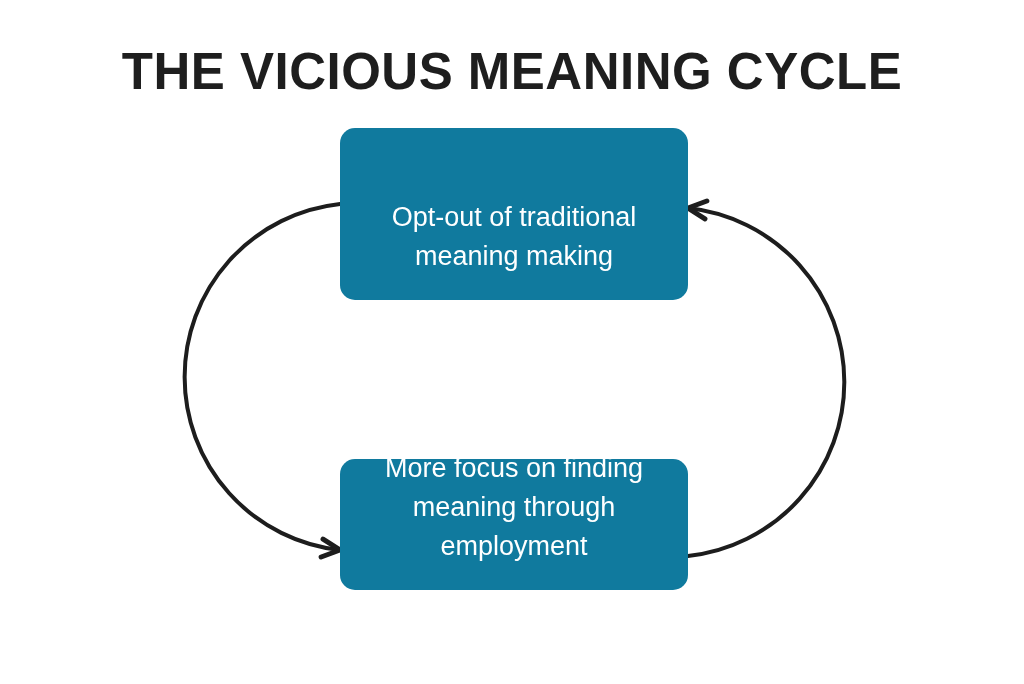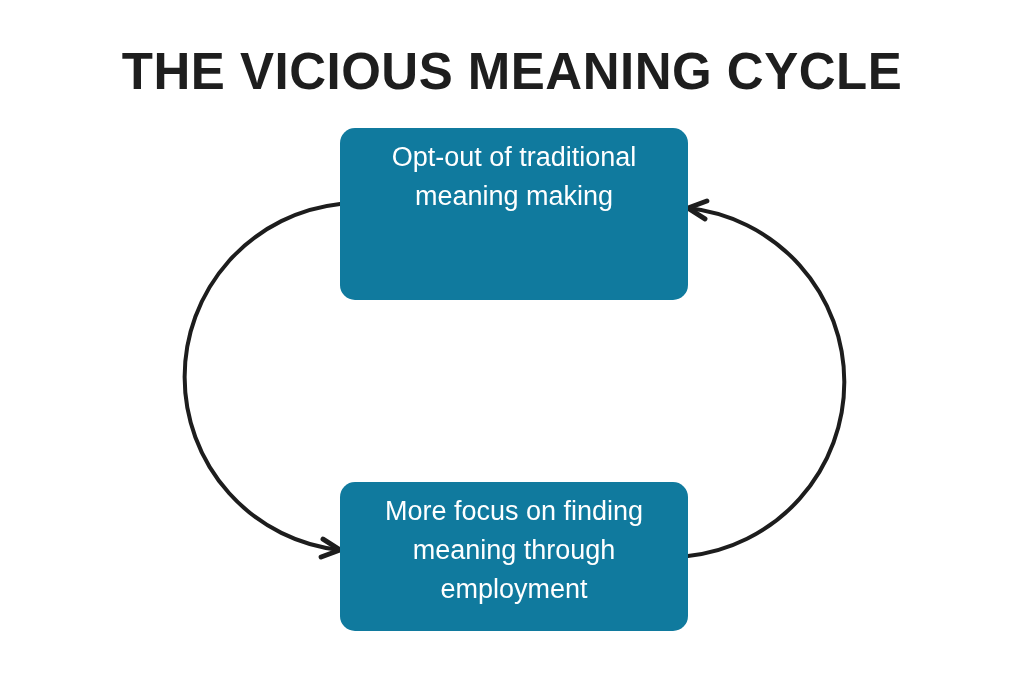--- a/index.html
+++ b/index.html
@@ -47,26 +47,26 @@
     stroke-width: 4;
     stroke-linecap: round;
   }
   .node {
     position: absolute;
     left: 340px;
     width: 348px;
     background: var(--node-fill);
     border-radius: 15px;
     display: flex;
-    align-items: flex-start;
+    align-items: flex-end;
     justify-content: center;
-    padding: 10px 20px;
+    padding: 24px 20px;
   }
   .node-top    { top: 128px; height: 172px; }
-  .node-bottom { top: 482px; height: 149px; }
+  .node-bottom { top: 459px; height: 131px; }
   .node-label {
     color: var(--node-text);
     font-size: 27px;
     line-height: 39px;
     text-align: center;
     white-space: pre-line;
   }
 </style>
 </head>
 <body>

